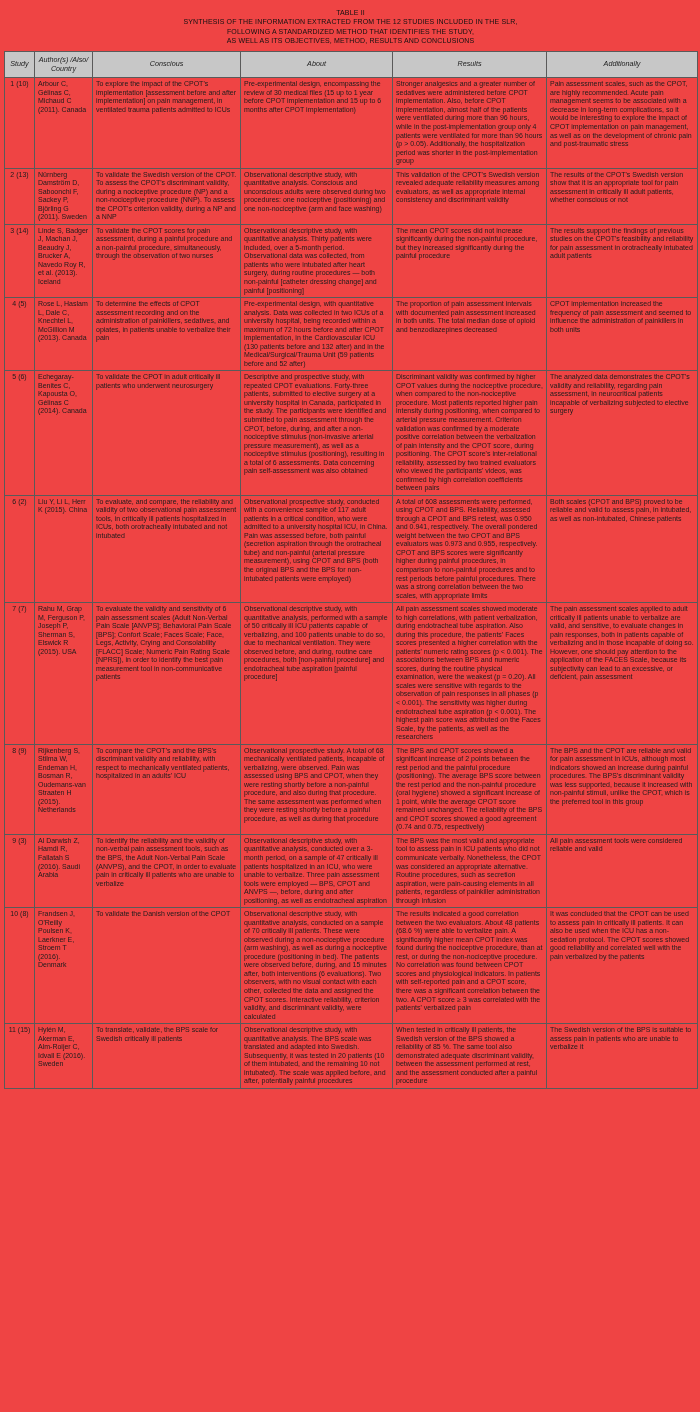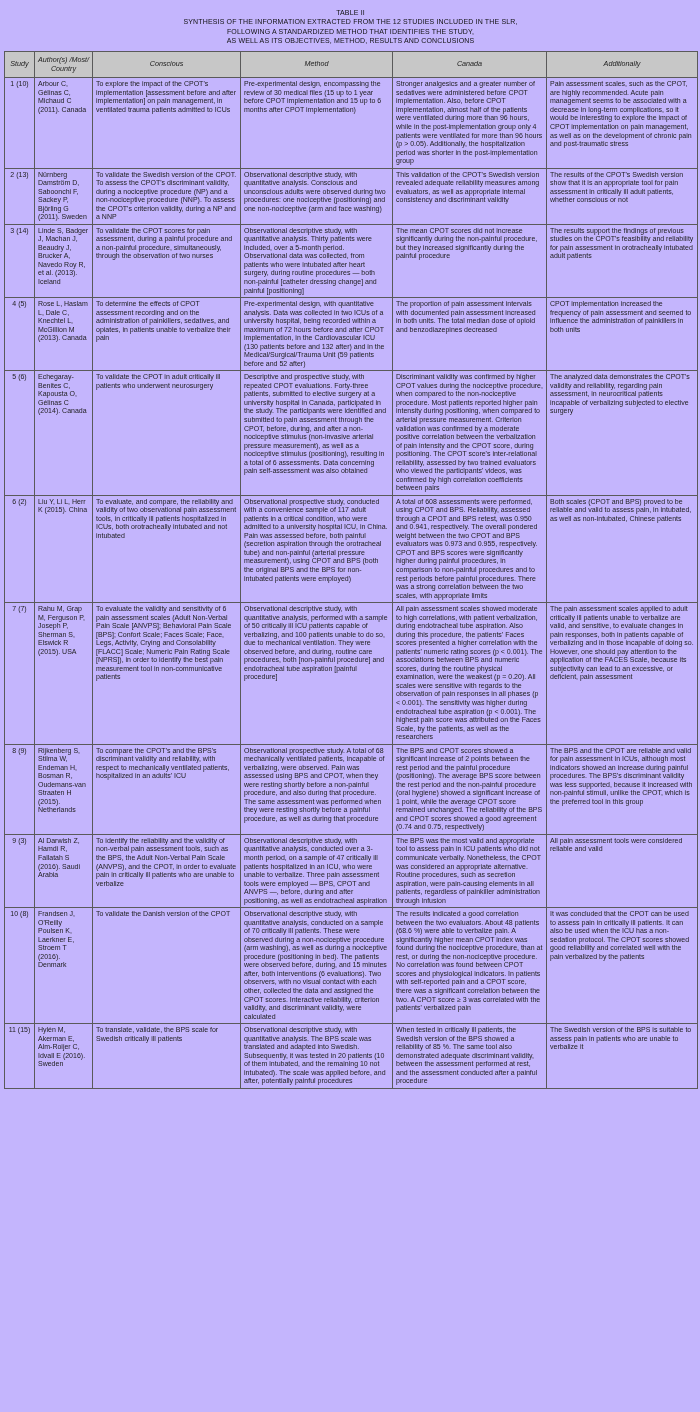--- a/index.html
+++ b/index.html
@@ -7,21 +7,21 @@
   body {
     width: 700px;
     font-family: "Liberation Sans", sans-serif;
     color: #1c1c1c;
     -webkit-font-smoothing: antialiased;
   }
   .page {
     width: 700px;
     min-height: 1412px;
     padding: 8px 3px 6px 4px;
-    background: #c4b5fd;
+    background: #ef4444;
   }
   .title-block {
     text-align: center;
     font-size: 7px;
     line-height: 1.35;
     letter-spacing: 0.15px;
     margin-bottom: 5px;
     color: #111;
   }
   table.studies {
@@ -68,24 +68,24 @@
       <col style="width:30px">
       <col style="width:58px">
       <col style="width:148px">
       <col style="width:152px">
       <col style="width:154px">
       <col style="width:151px">
     </colgroup>
     <thead>
       <tr>
         <th>Study</th>
-        <th>Author(s) /Most/ Country</th>
+        <th>Author(s) /Also/ Country</th>
         <th>Conscious</th>
-        <th>Method</th>
-        <th>Canada</th>
+        <th>About</th>
+        <th>Results</th>
         <th>Additionally</th>
       </tr>
     </thead>
     <tbody>
   <tr>
     <td class="cell-study">1 (10)</td>
     <td class="cell-author">Arbour C, Gélinas C, Michaud C (2011). Canada</td>
     <td>To explore the impact of the CPOT's implementation [assessment before and after implementation] on pain management, in ventilated trauma patients admitted to ICUs</td>
     <td>Pre-experimental design, encompassing the review of 30 medical files (15 up to 1 year before CPOT implementation and 15 up to 6 months after CPOT implementation)</td>
     <td>Stronger analgesics and a greater number of sedatives were administered before CPOT implementation. Also, before CPOT implementation, almost half of the patients were ventilated during more than 96 hours, while in the post-implementation group only 4 patients were ventilated for more than 96 hours (p &gt; 0.05). Additionally, the hospitalization period was shorter in the post-implementation group</td>

